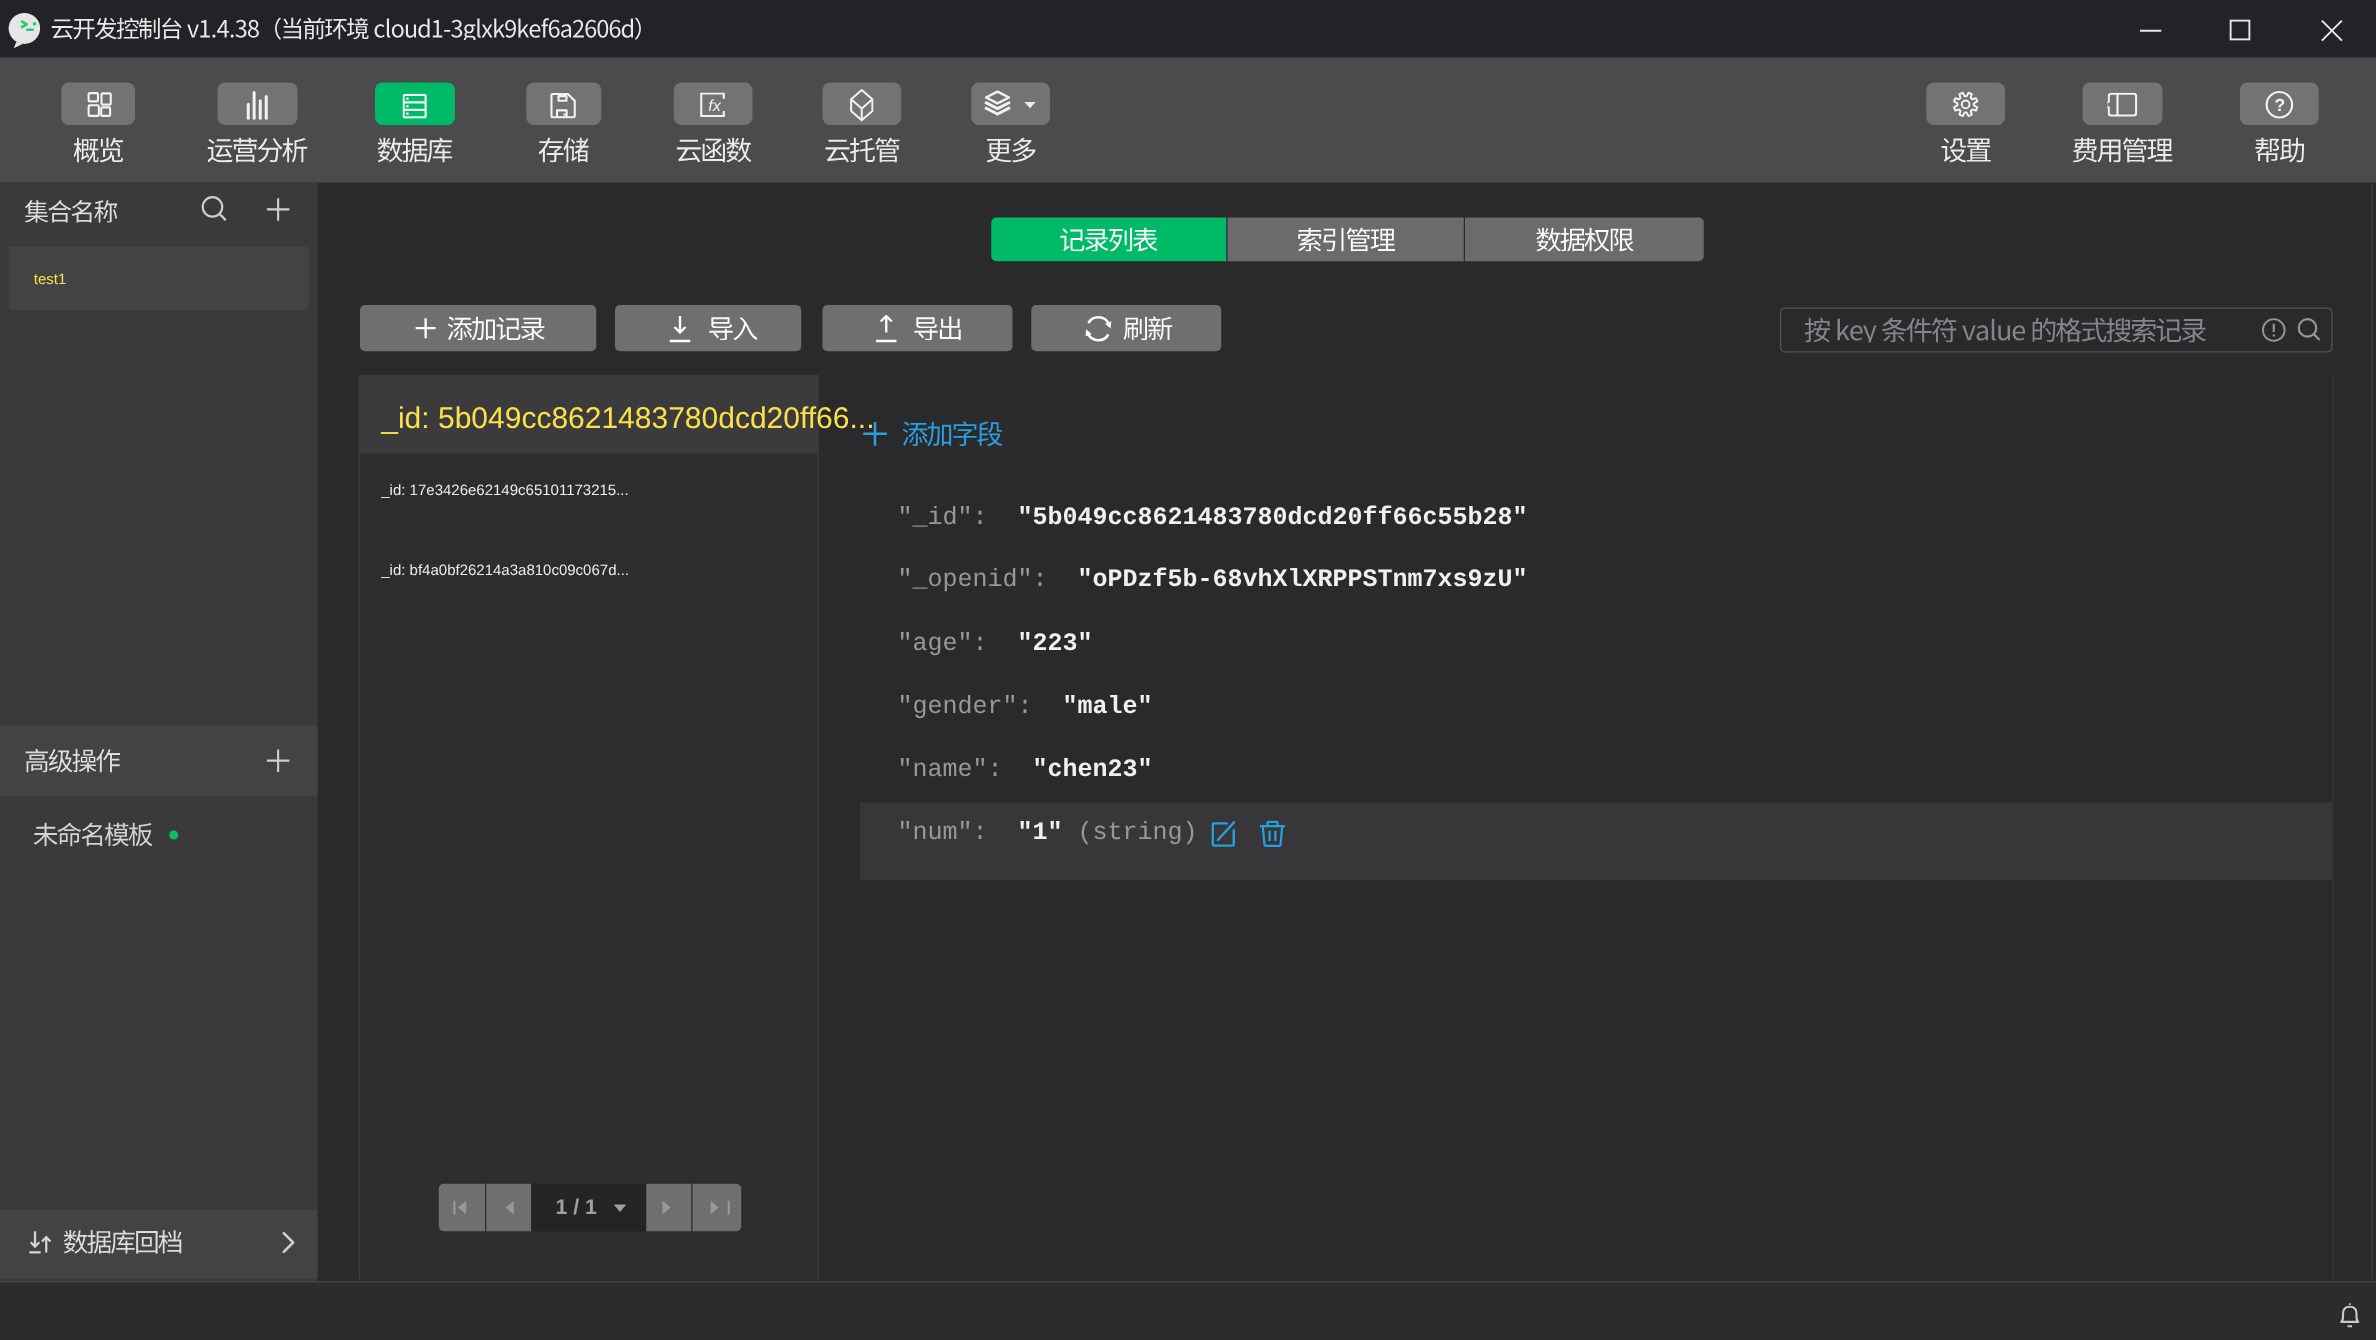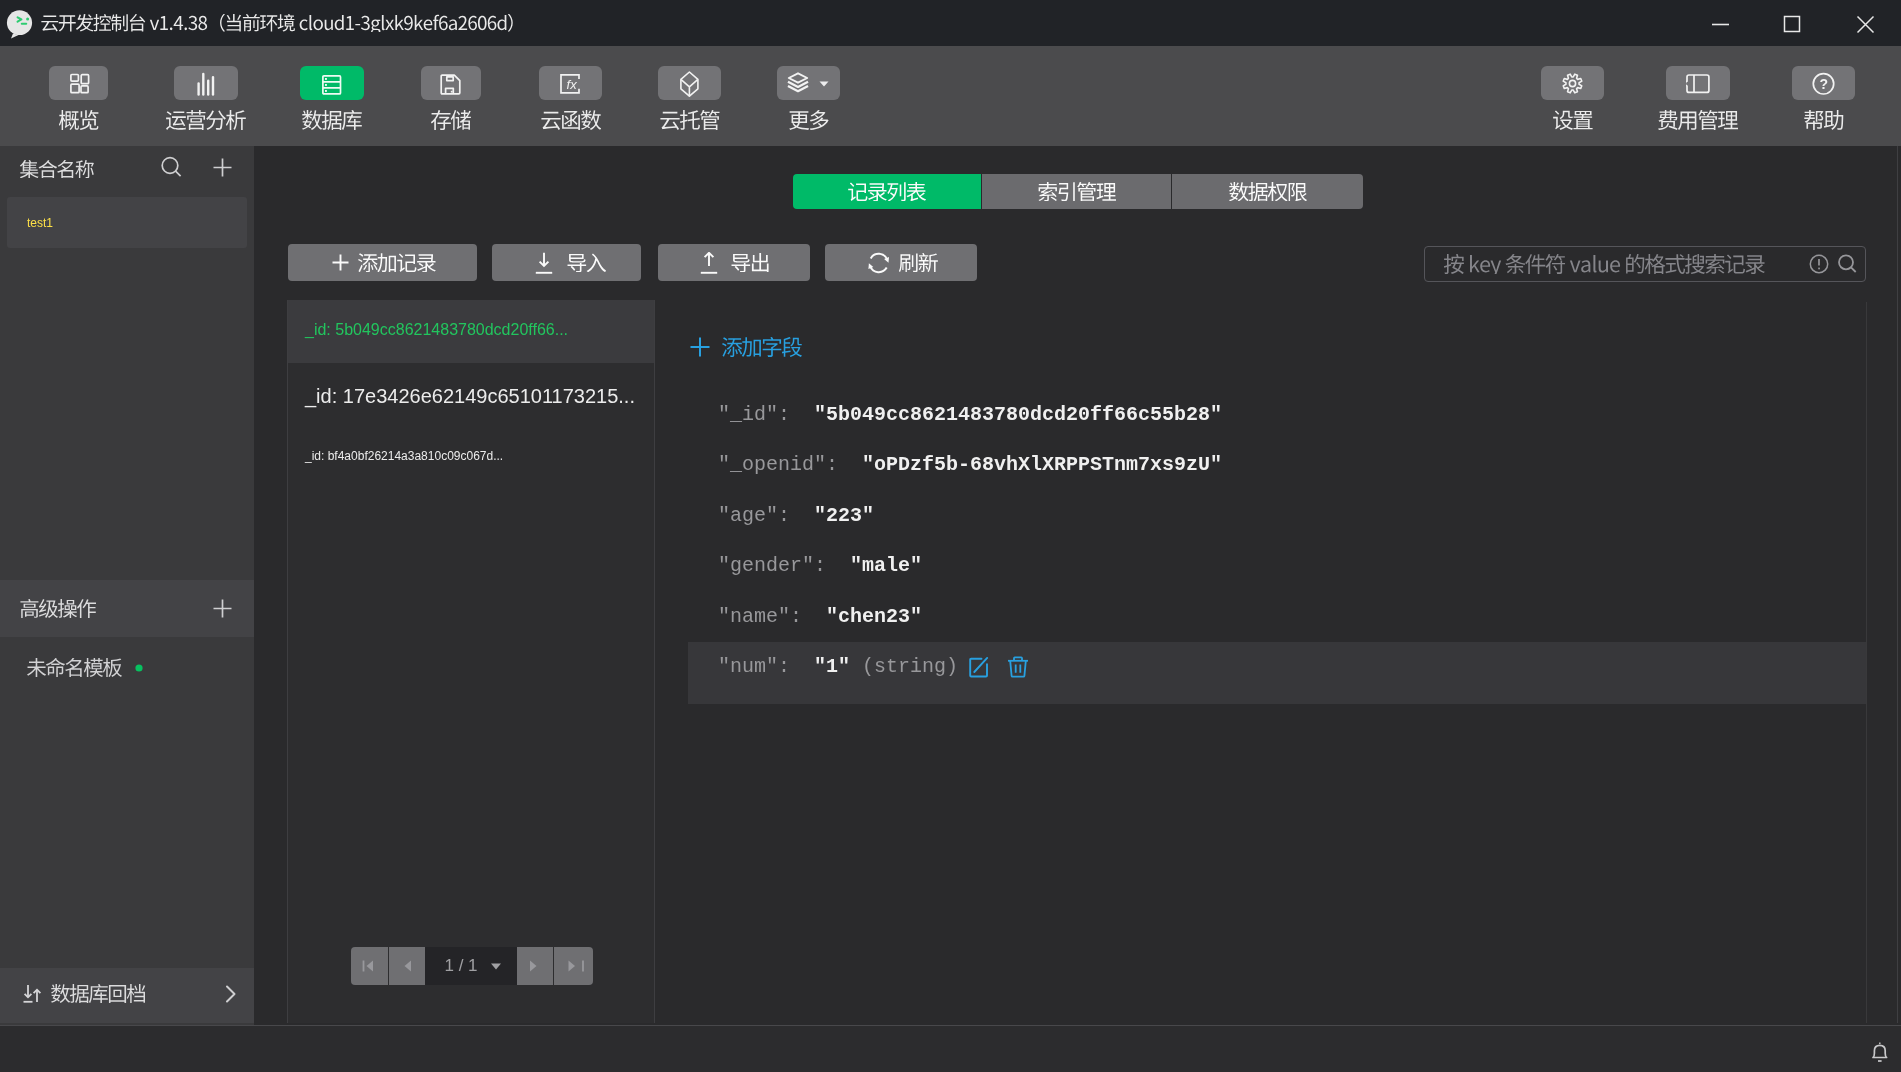--- a/index.html
+++ b/index.html
@@ -238,37 +238,37 @@
     <rect x="12.2" y="16.6" width="1.7" height="1.7" fill="#96969a"></rect>
   </svg>
 <svg style="position:absolute;left:1834px;top:251px;" width="26" height="26" viewBox="0 0 26 26" fill="none">
     <g stroke="#96969a" stroke-width="1.8">
       <circle cx="12" cy="11.3" r="7"></circle>
       <path d="M17 16.3 L21.7 21"></path>
     </g>
   </svg>
 <div style="position:absolute;left:287px;top:300px;width:368px;height:723px;background:#2d2d2f;border-left:1px solid #3e3e41;border-right:1px solid #3e3e41"></div>
 <div style="position:absolute;left:288px;top:300px;width:366px;height:63px;background:#3b3b3e"></div>
-<div style="position:absolute;left:305px;top:321.1px;font-size:16px;color:#22c55e;white-space:pre">_id: 5b049cc8621483780dcd20ff66...</div>
-<div style="position:absolute;left:305px;top:384.6px;font-size:20px;color:#ececec;white-space:pre">_id: 17e3426e62149c65101173215...</div>
+<div style="position:absolute;left:305px;top:321.1px;font-size:24px;color:#fde047;white-space:pre">_id: 5b049cc8621483780dcd20ff66...</div>
+<div style="position:absolute;left:305px;top:384.6px;font-size:12px;color:#ececec;white-space:pre">_id: 17e3426e62149c65101173215...</div>
 <div style="position:absolute;left:305px;top:448.6px;font-size:12px;color:#ececec;white-space:pre">_id: bf4a0bf26214a3a810c09c067d...</div>
 <div style="position:absolute;left:351px;top:947px;width:242px;height:38px;border-radius:4px;overflow:hidden"></div>
 <div style="position:absolute;left:351px;top:947px;width:37px;height:38px;background:#6f6f72;border-radius:4px 0 0 4px;"></div>
 <div style="position:absolute;left:389px;top:947px;width:36px;height:38px;background:#6f6f72;"></div>
 <div style="position:absolute;left:425px;top:947px;width:92px;height:38px;background:#242427;"></div>
 <div style="position:absolute;left:517px;top:947px;width:36px;height:38px;background:#6f6f72;"></div>
 <div style="position:absolute;left:554px;top:947px;width:39px;height:38px;background:#6f6f72;border-radius:0 4px 4px 0;"></div>
 <svg style="position:absolute;left:358px;top:956px;" width="22" height="20" viewBox="0 0 22 20" fill="none">
     <path d="M5.5 4.5 V15.5" stroke="#98989c" stroke-width="1.8"></path>
     <path d="M15 4.5 L8.5 10 L15 15.5 Z" fill="#98989c"></path>
   </svg>
 <svg style="position:absolute;left:397px;top:956px;" width="22" height="20" viewBox="0 0 22 20" fill="none">
     <path d="M14 4.5 L7.5 10 L14 15.5 Z" fill="#98989c"></path>
   </svg>
-<div style="position:absolute;left:425px;top:947px;width:72px;height:38px;display:flex;align-items:center;justify-content:center;color:#a0a0a3;font-size:17px;font-weight:normal;white-space:pre">1 / 1</div>
+<div style="position:absolute;left:425px;top:947px;width:72px;height:38px;display:flex;align-items:center;justify-content:center;color:#a0a0a3;font-size:17px;font-weight:bold;white-space:pre">1 / 1</div>
 <svg style="position:absolute;left:489px;top:962px;" width="14" height="10" viewBox="0 0 14 10" fill="none">
     <path d="M2 1.5 L7 7.5 L12 1.5 Z" fill="#a0a0a3"></path>
   </svg>
 <svg style="position:absolute;left:522px;top:956px;" width="22" height="20" viewBox="0 0 22 20" fill="none">
     <path d="M8 4.5 L14.5 10 L8 15.5 Z" fill="#98989c"></path>
   </svg>
 <svg style="position:absolute;left:562px;top:956px;" width="26" height="20" viewBox="0 0 26 20" fill="none">
     <path d="M6.5 4.5 L13 10 L6.5 15.5 Z" fill="#98989c"></path>
     <path d="M21 4.5 V15.5" stroke="#98989c" stroke-width="1.8"></path>
   </svg>

